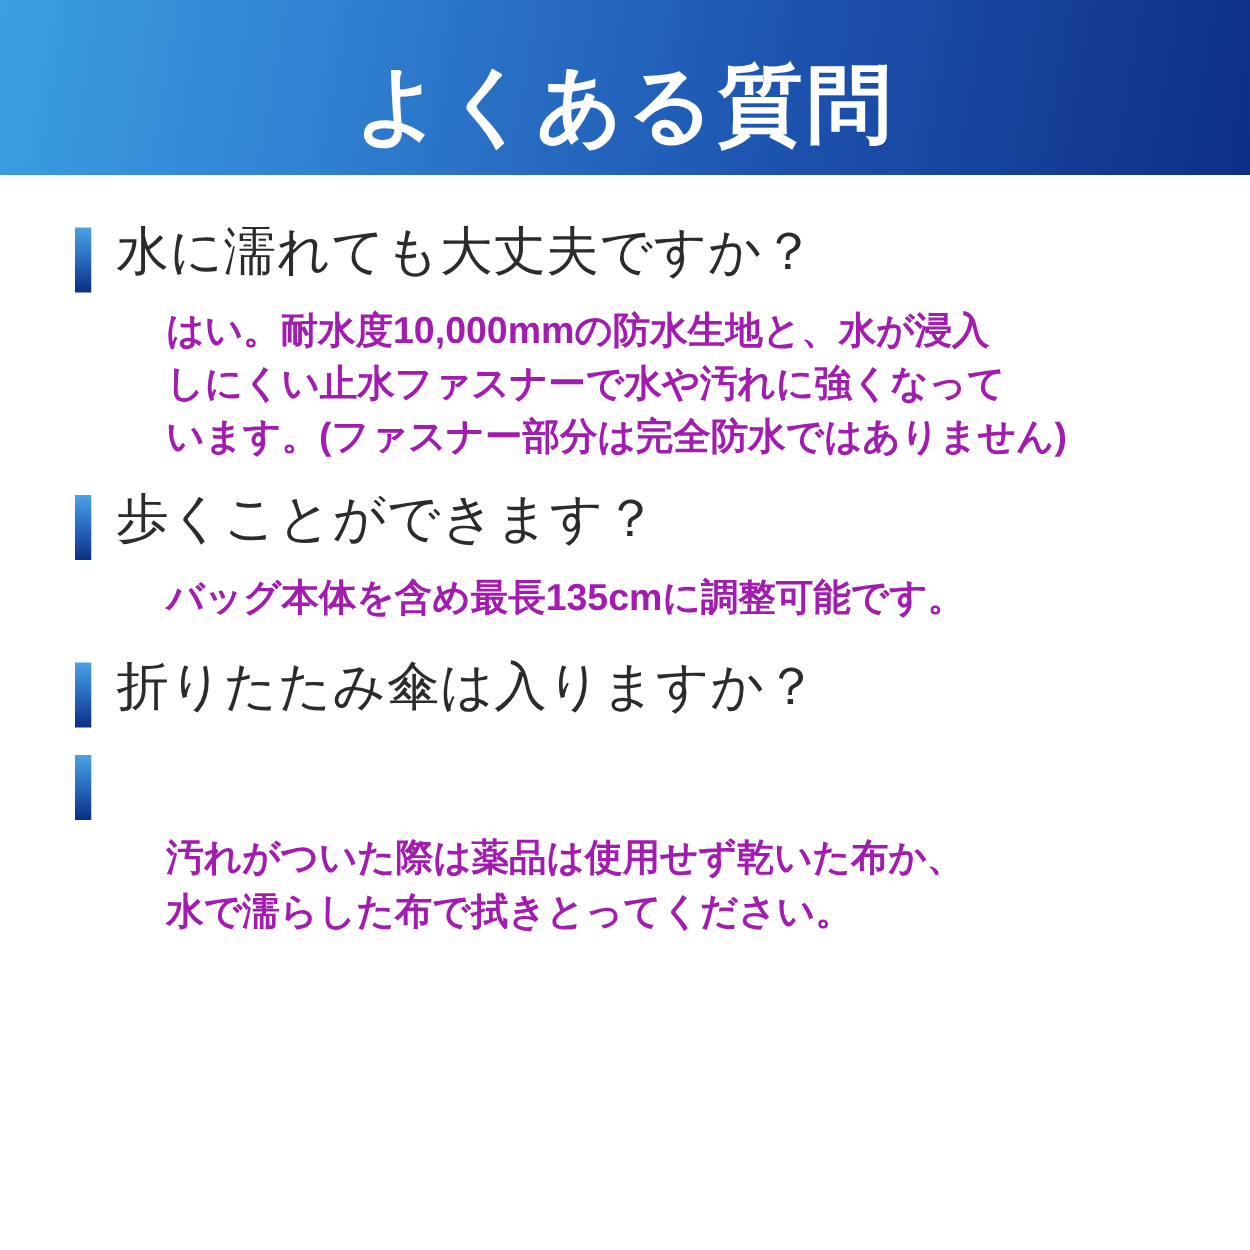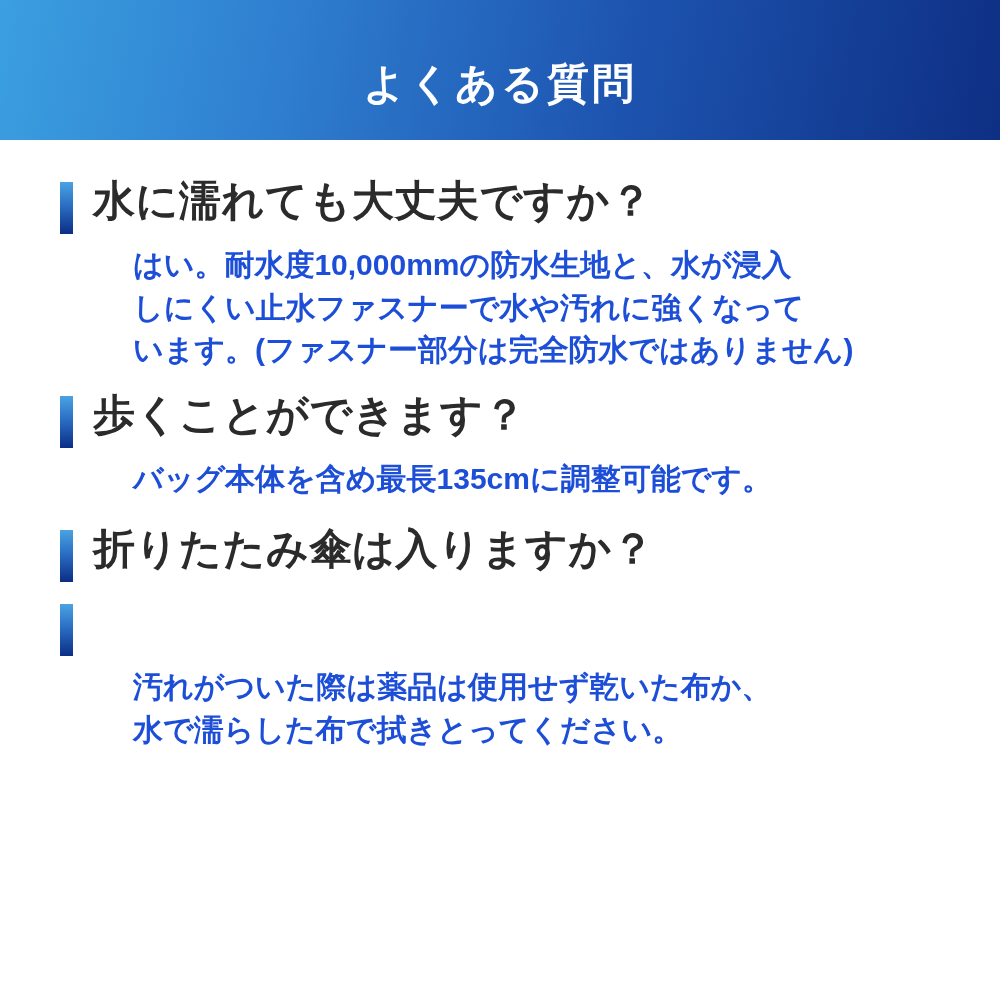--- a/index.html
+++ b/index.html
@@ -25,21 +25,21 @@
   .header {
     width: 1000px;
     height: 140px;
     background: linear-gradient(100deg, #3b9fe0 0%, #2f7fd0 28%, #1d54b0 62%, #0e2f84 100%);
     display: flex;
     align-items: center;
     justify-content: center;
   }
   .header-title {
     color: #ffffff;
-    font-size: 42px;
+    font-size: 68px;
     font-weight: bold;
     letter-spacing: 3px;
     line-height: 1;
     text-align: center;
     margin-top: 27px;
   }
 
   
   .faq-list {
     padding: 36px 0 0 0;
@@ -55,32 +55,32 @@
   .q-bar {
     width: 13px;
     height: 52px;
     margin-top: 6px;
     margin-right: 20px;
     flex: 0 0 auto;
     background: linear-gradient(180deg, #4aa3e2 0%, #2a6fc4 45%, #0c2d85 100%);
   }
   .q-text {
     font-size: 42px;
-    font-weight: bold;
+    font-weight: normal;
     color: #2b2b2b;
     line-height: 1.18;
     letter-spacing: 0.5px;
   }
   .a-text {
     margin: 10px 0 0 0;
     padding-left: 133px;
     padding-right: 40px;
     font-size: 30px;
     font-weight: bold;
-    color: #1d4ed8;
+    color: #a21caf;
     line-height: 1.42;
     letter-spacing: 0px;
     white-space: pre-line;
   }
 
   
   .faq-item.item-0 { margin-bottom: 18px; }
   .faq-item.item-1 { margin-bottom: 24px; }
   .faq-item.item-2 { margin-bottom: 16px; }
   .faq-item.item-3 { margin-bottom: 0; }

